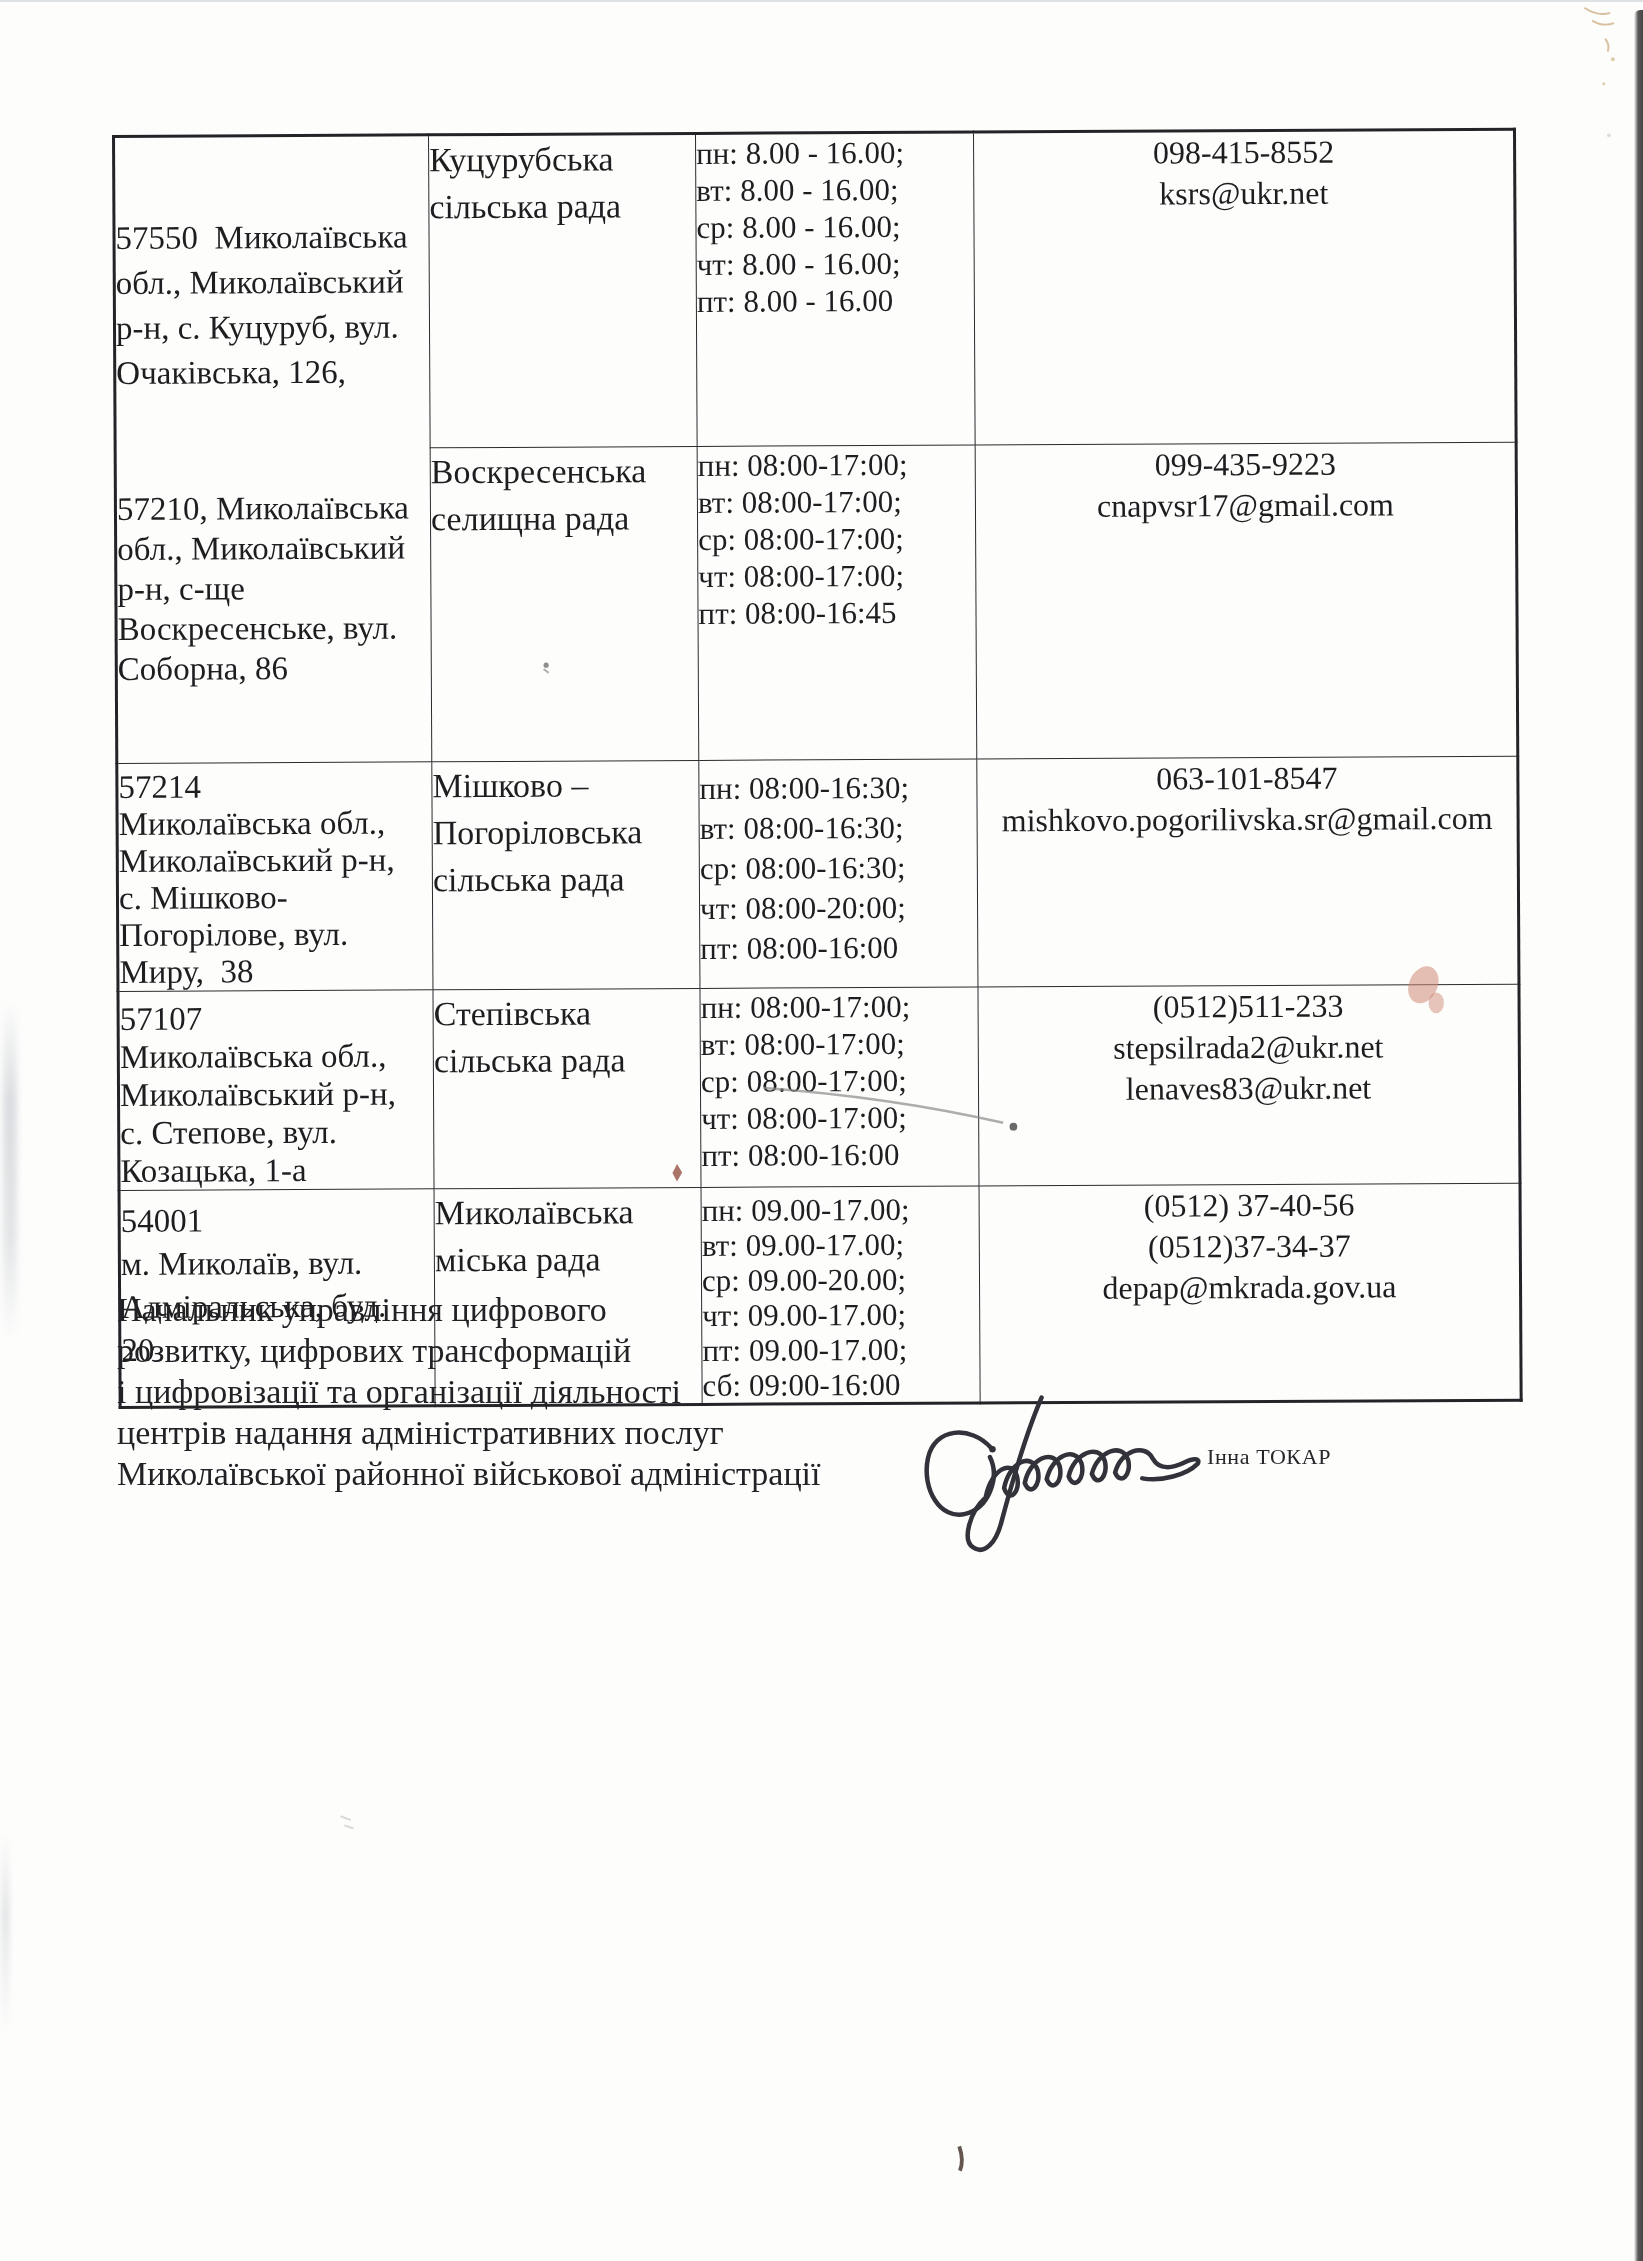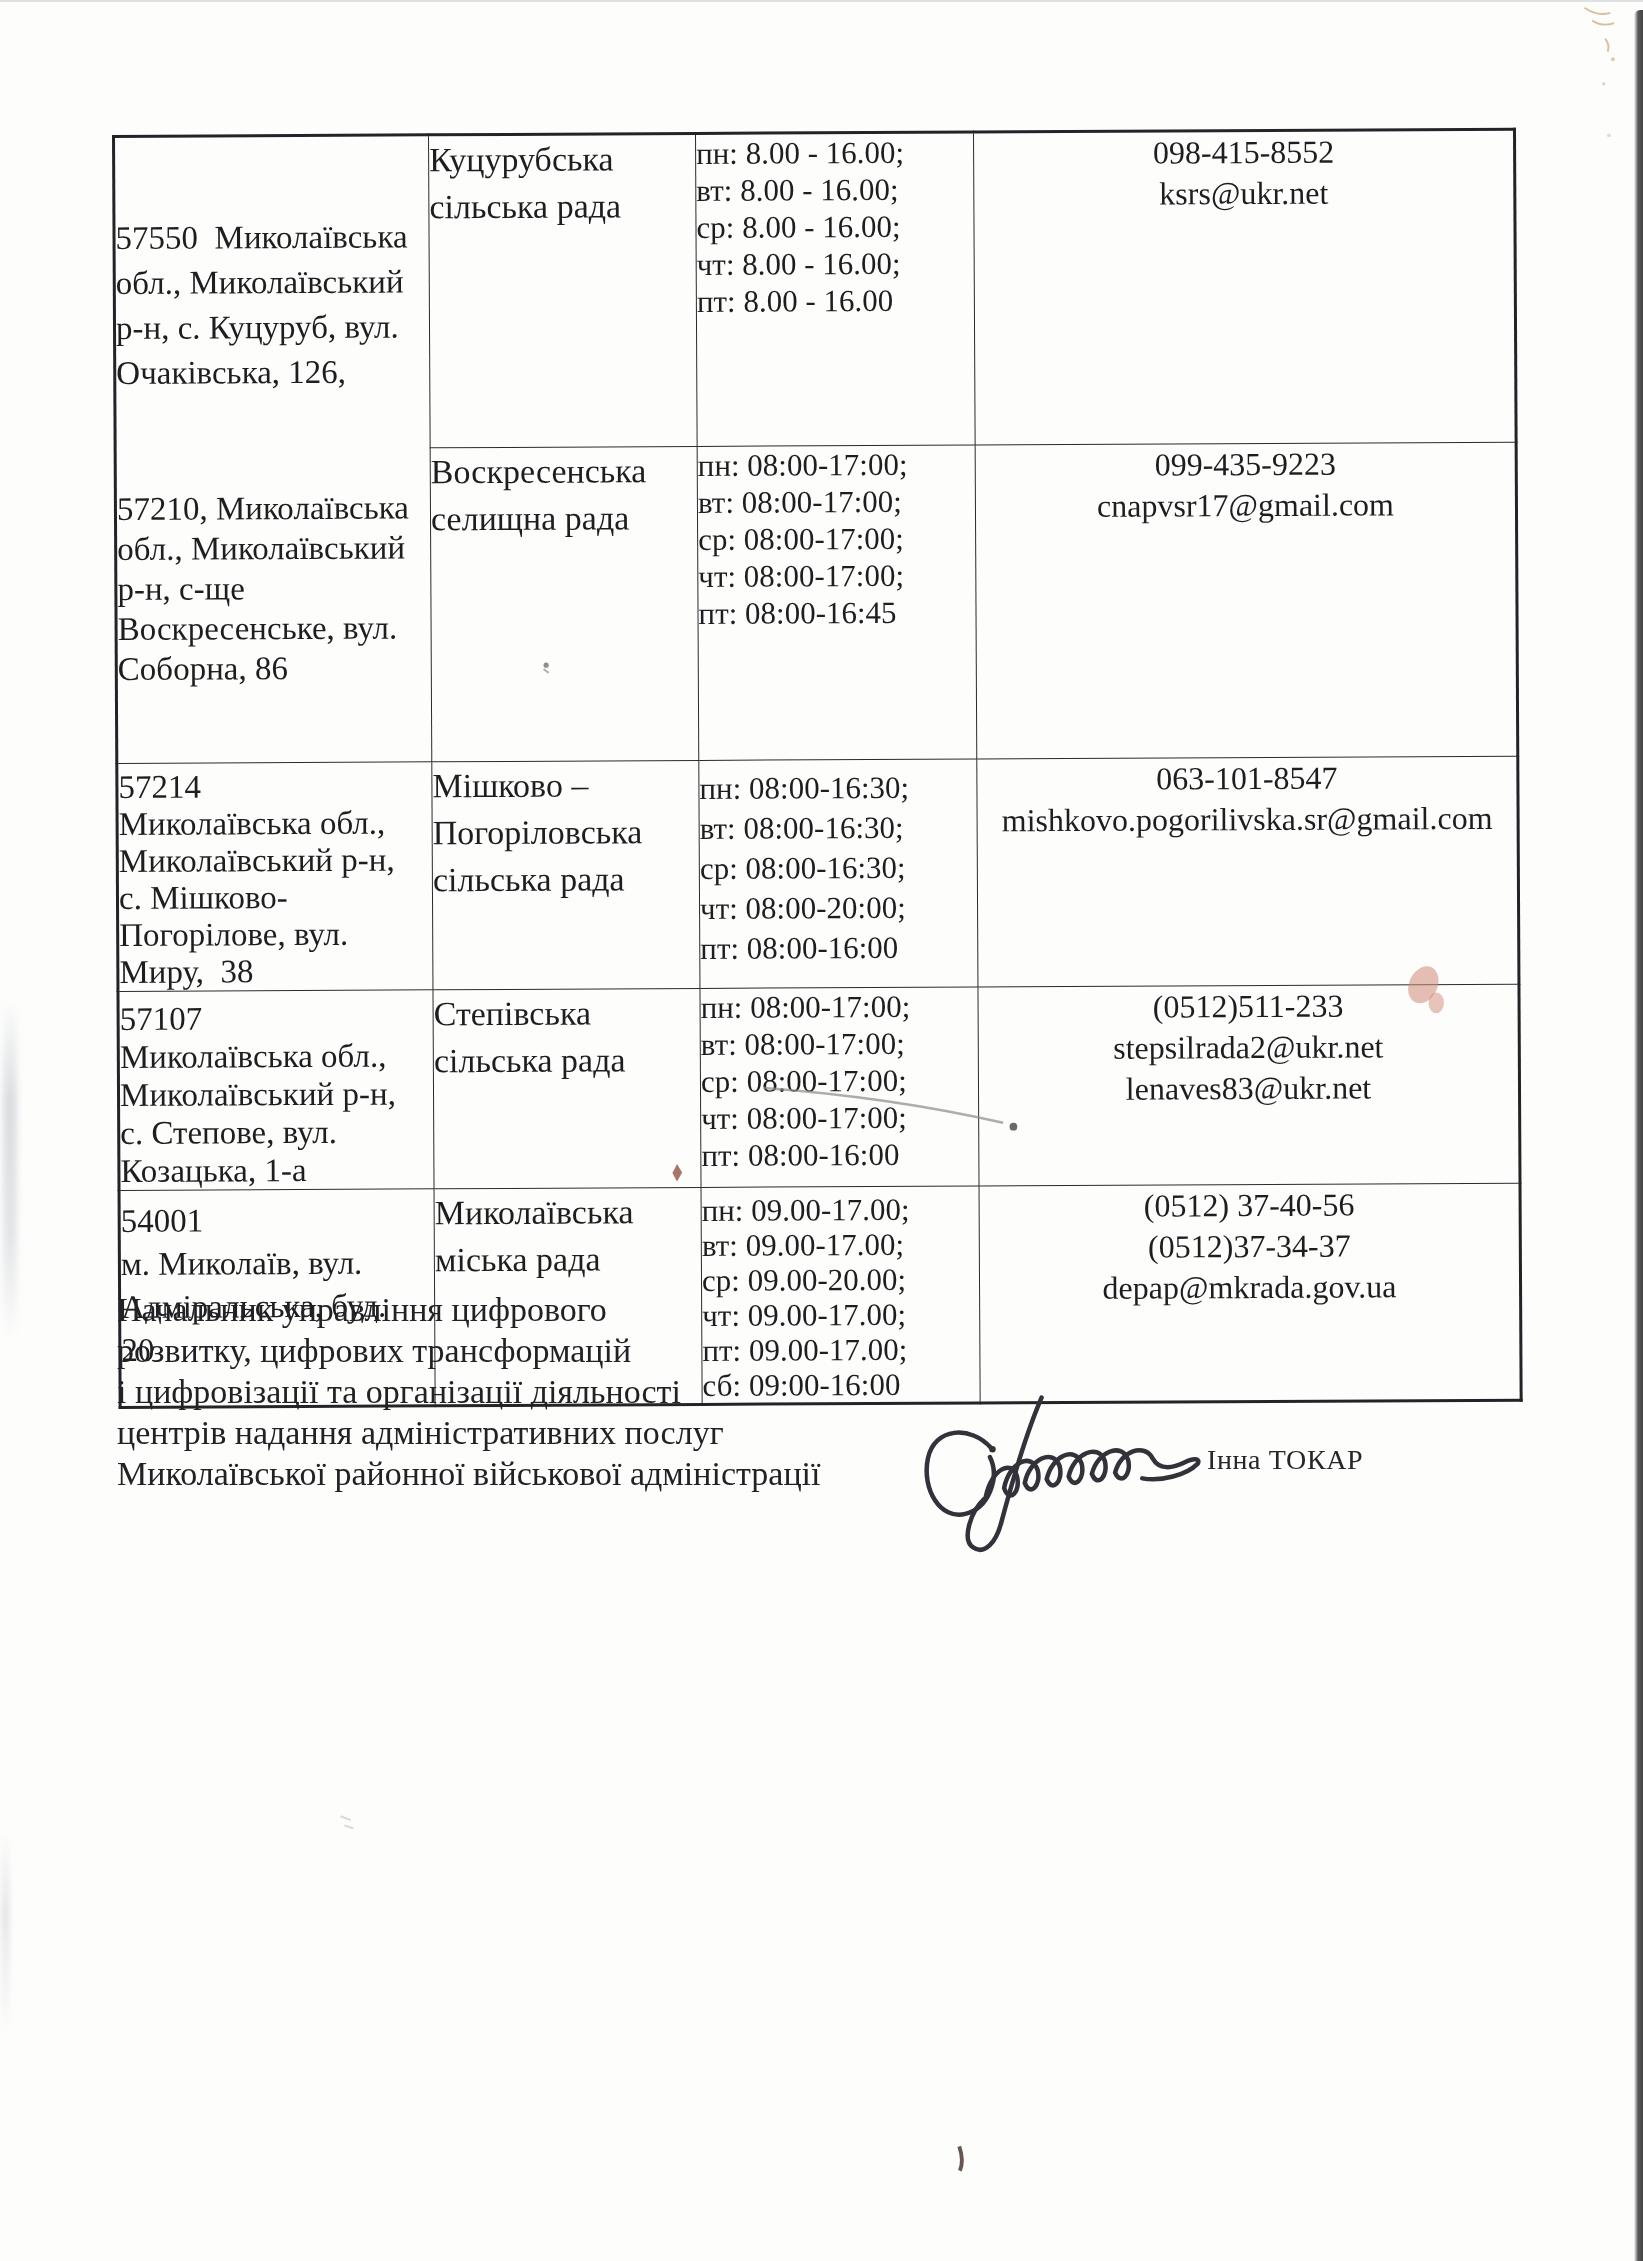--- a/index.html
+++ b/index.html
@@ -50,21 +50,21 @@
   td.contact{font-size:32px;line-height:41px;text-align:center;padding-top:7.7px;}
   tr.r3 td.contact{font-size:32px;}
 
   .sig-title{
     position:absolute;left:117px;top:1289px;
     font-size:34px;line-height:41px;white-space:pre;
     color:#222226;
   }
   .sig-name{
     position:absolute;left:1207px;top:1444px;
-    font-size:28px;letter-spacing:0.6px;color:#26262b;
+    font-size:22px;letter-spacing:0.6px;color:#26262b;
     white-space:pre;
   }
   .sig-scribble{
     position:absolute;left:915px;top:1386px;
     width:297px;height:168px;
   }
 
   
   .edge-right{
     position:absolute;right:0;top:10.3px;bottom:0;width:10.3px;

